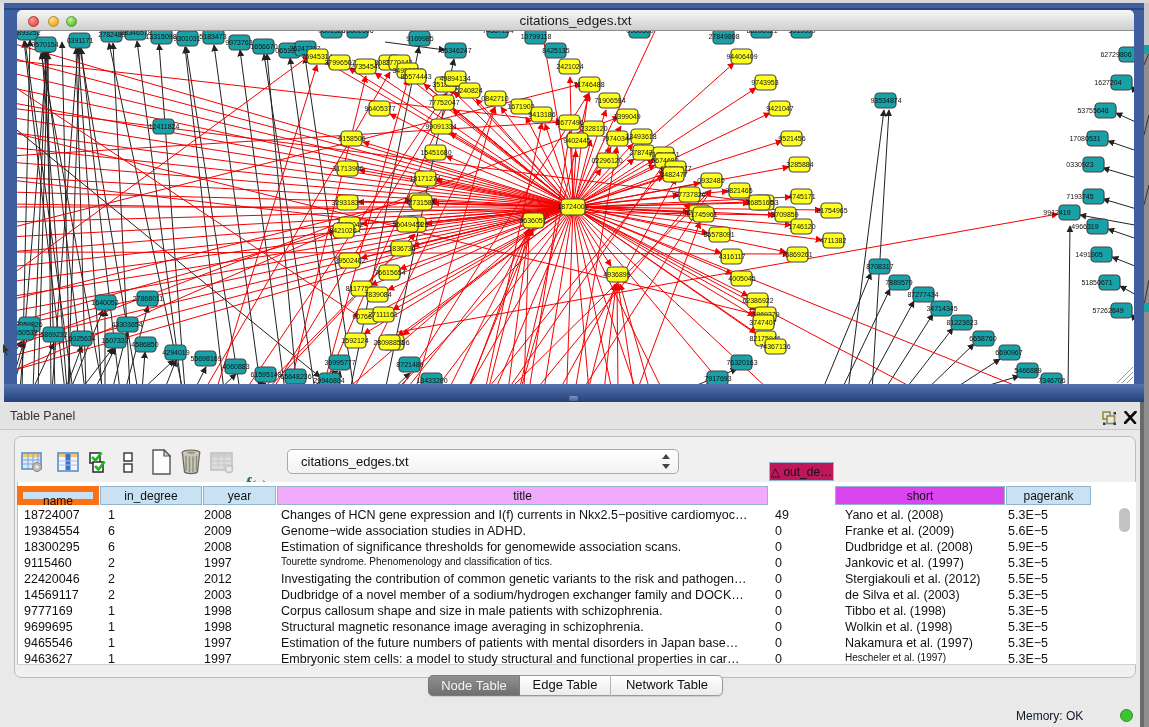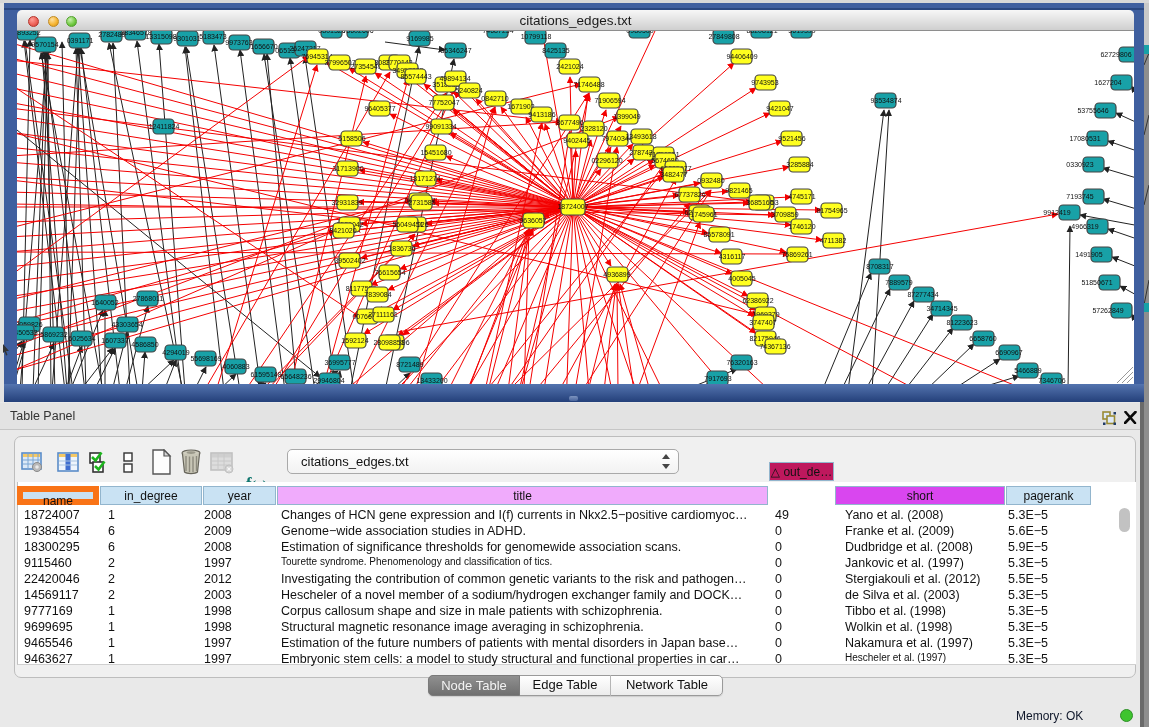--- a/index.html
+++ b/index.html
@@ -990,21 +990,21 @@
 <div style="position:absolute;left:24px;top:572px;font-size:12.5px;color:#111;white-space:nowrap">22420046</div>
 <div style="position:absolute;left:108px;top:572px;font-size:12.5px;color:#111">2</div>
 <div style="position:absolute;left:204px;top:572px;font-size:12.5px;color:#111">2012</div>
 <div style="position:absolute;left:281px;top:572px;width:487px;font-size:12.5px;color:#111;white-space:nowrap;overflow:hidden">Investigating the contribution of common genetic variants to the risk and pathogen…</div>
 <div style="position:absolute;left:775px;top:572px;font-size:12.5px;color:#111">0</div>
 <div style="position:absolute;left:845px;top:572px;font-size:12.5px;color:#111;white-space:nowrap">Stergiakouli et al. (2012)</div>
 <div style="position:absolute;left:1008px;top:572px;font-size:12.5px;color:#111">5.5E−5</div>
 <div style="position:absolute;left:24px;top:588px;font-size:12.5px;color:#111;white-space:nowrap">14569117</div>
 <div style="position:absolute;left:108px;top:588px;font-size:12.5px;color:#111">2</div>
 <div style="position:absolute;left:204px;top:588px;font-size:12.5px;color:#111">2003</div>
-<div style="position:absolute;left:281px;top:588px;width:487px;font-size:12.5px;color:#111;white-space:nowrap;overflow:hidden">Hescheler of a novel member of a sodium/hydrogen exchanger family and DOCK…</div>
+<div style="position:absolute;left:281px;top:588px;width:487px;font-size:12.5px;color:#111;white-space:nowrap;overflow:hidden">Dudbridge of a novel member of a sodium/hydrogen exchanger family and DOCK…</div>
 <div style="position:absolute;left:775px;top:588px;font-size:12.5px;color:#111">0</div>
 <div style="position:absolute;left:845px;top:588px;font-size:12.5px;color:#111;white-space:nowrap">de Silva et al. (2003)</div>
 <div style="position:absolute;left:1008px;top:588px;font-size:12.5px;color:#111">5.3E−5</div>
 <div style="position:absolute;left:24px;top:604px;font-size:12.5px;color:#111;white-space:nowrap">9777169</div>
 <div style="position:absolute;left:108px;top:604px;font-size:12.5px;color:#111">1</div>
 <div style="position:absolute;left:204px;top:604px;font-size:12.5px;color:#111">1998</div>
 <div style="position:absolute;left:281px;top:604px;width:487px;font-size:12.5px;color:#111;white-space:nowrap;overflow:hidden">Corpus callosum shape and size in male patients with schizophrenia.</div>
 <div style="position:absolute;left:775px;top:604px;font-size:12.5px;color:#111">0</div>
 <div style="position:absolute;left:845px;top:604px;font-size:12.5px;color:#111;white-space:nowrap">Tibbo et al. (1998)</div>
 <div style="position:absolute;left:1008px;top:604px;font-size:12.5px;color:#111">5.3E−5</div>

